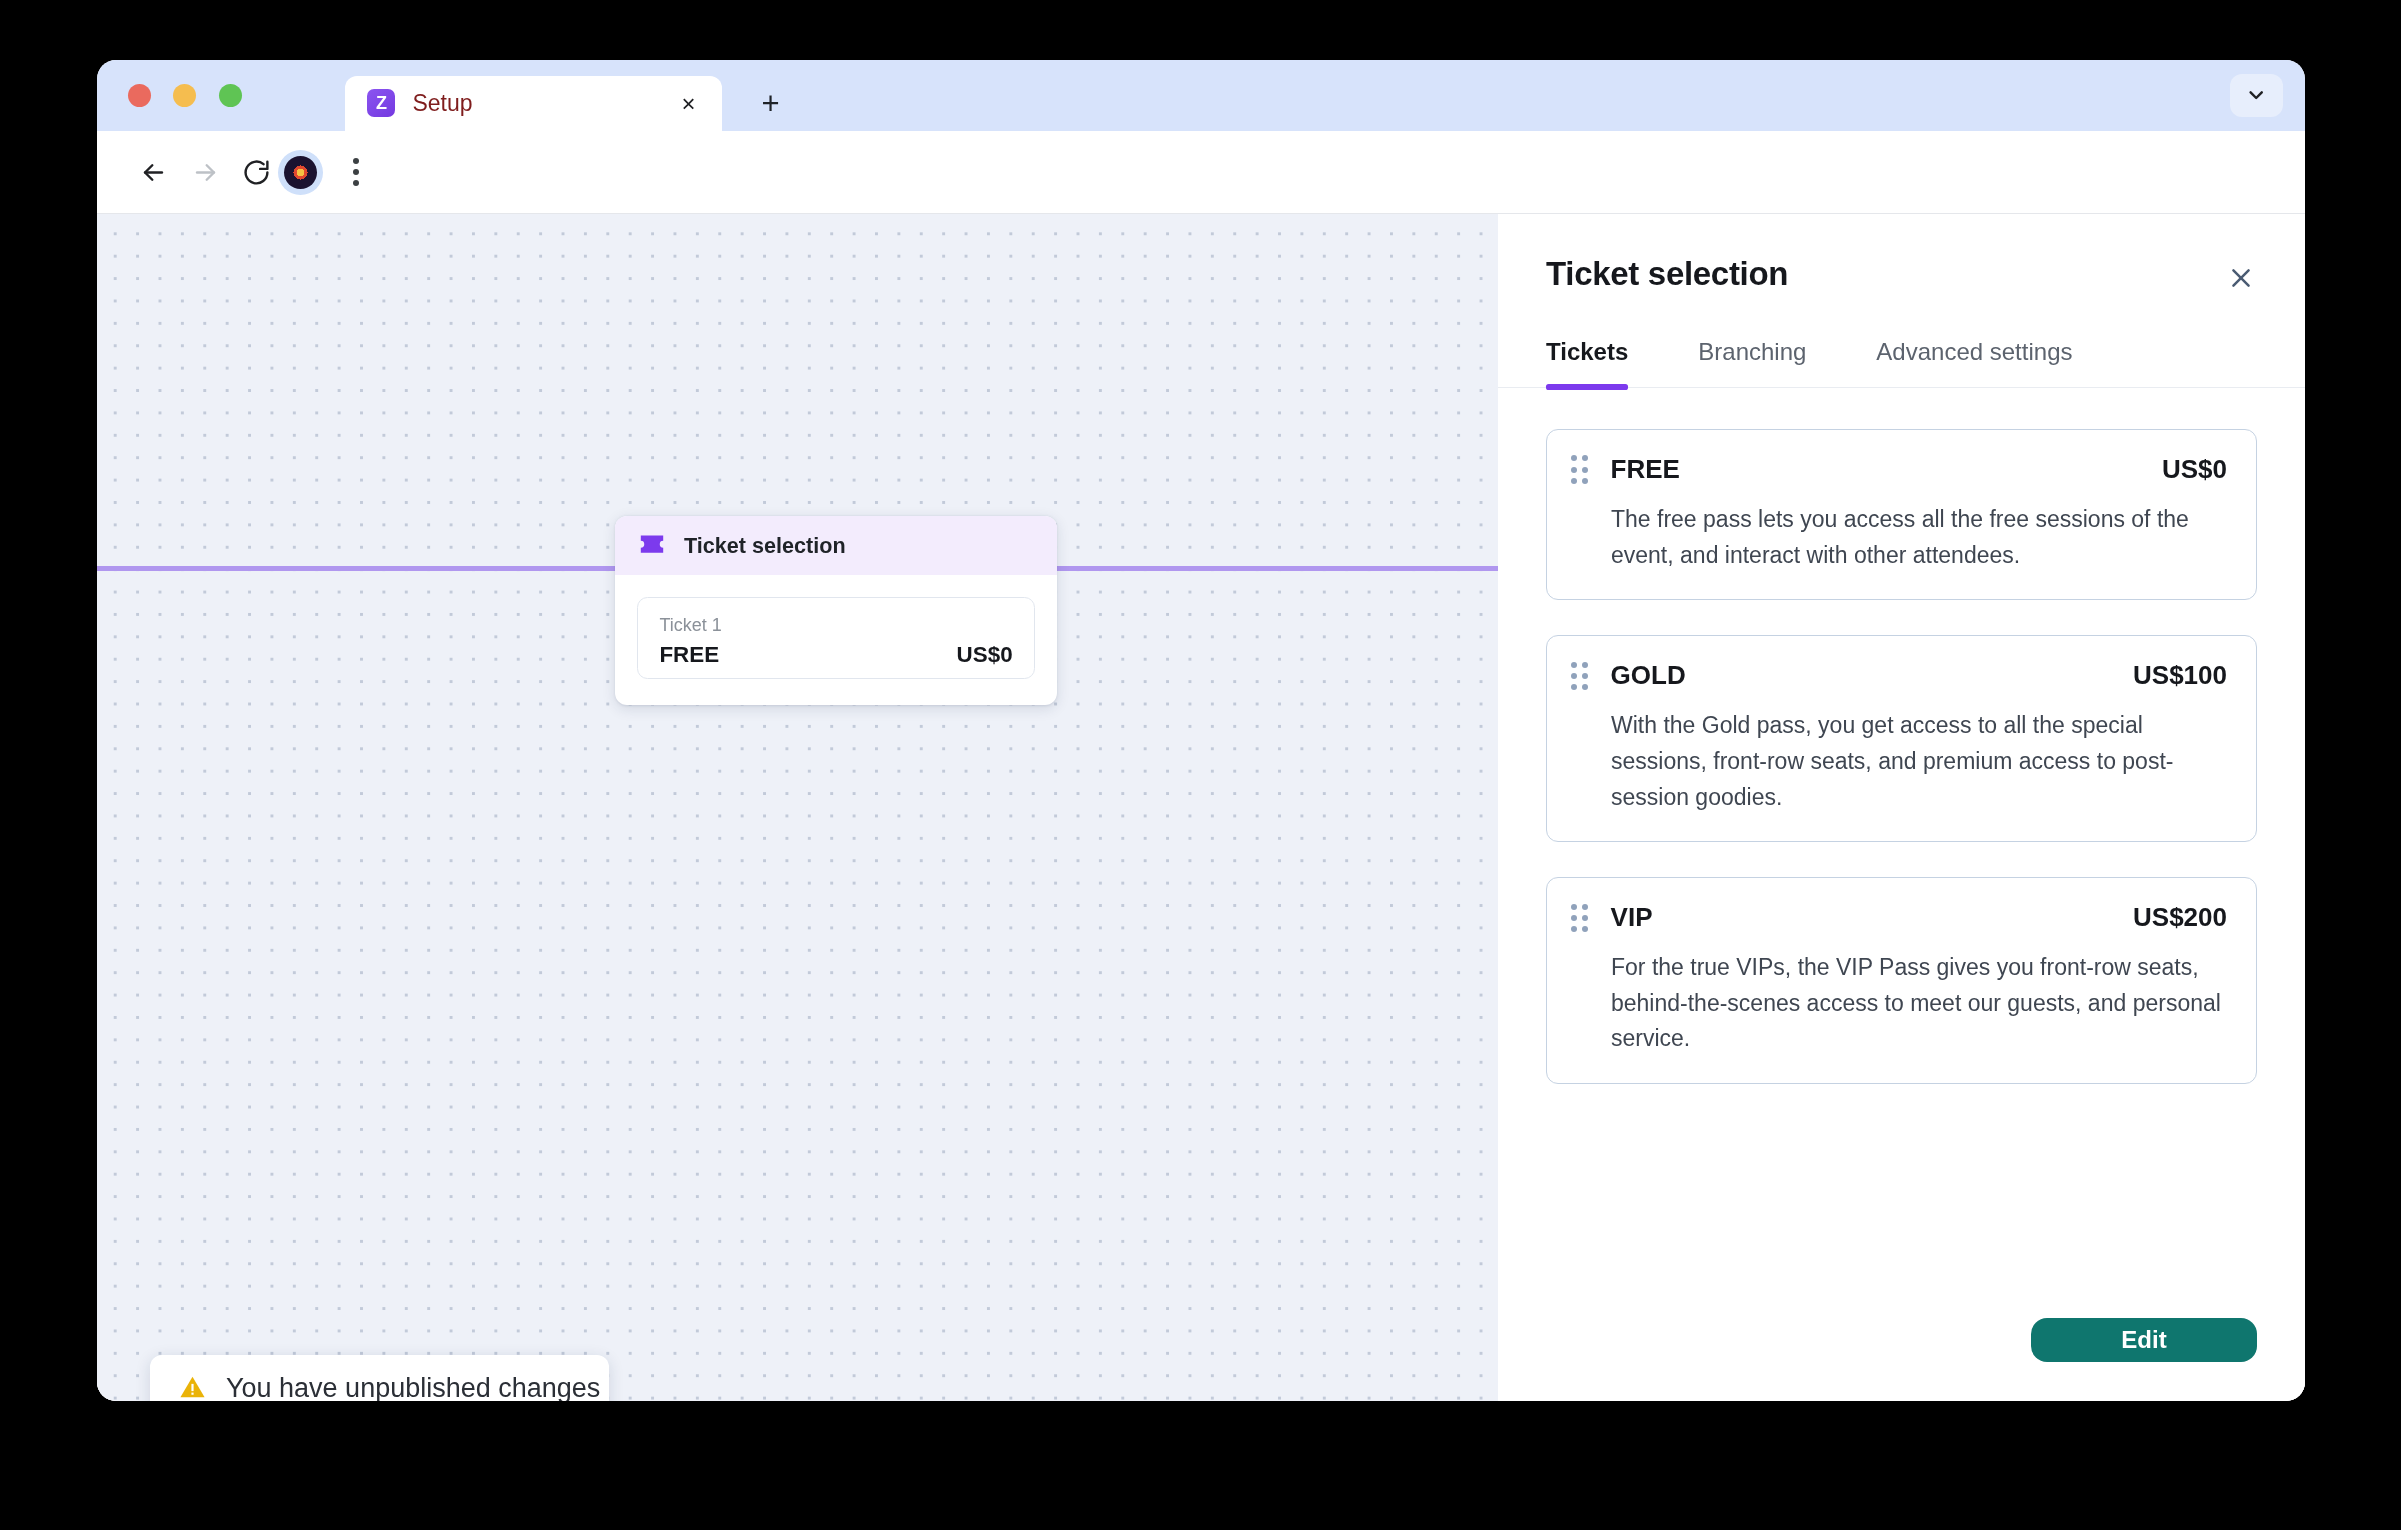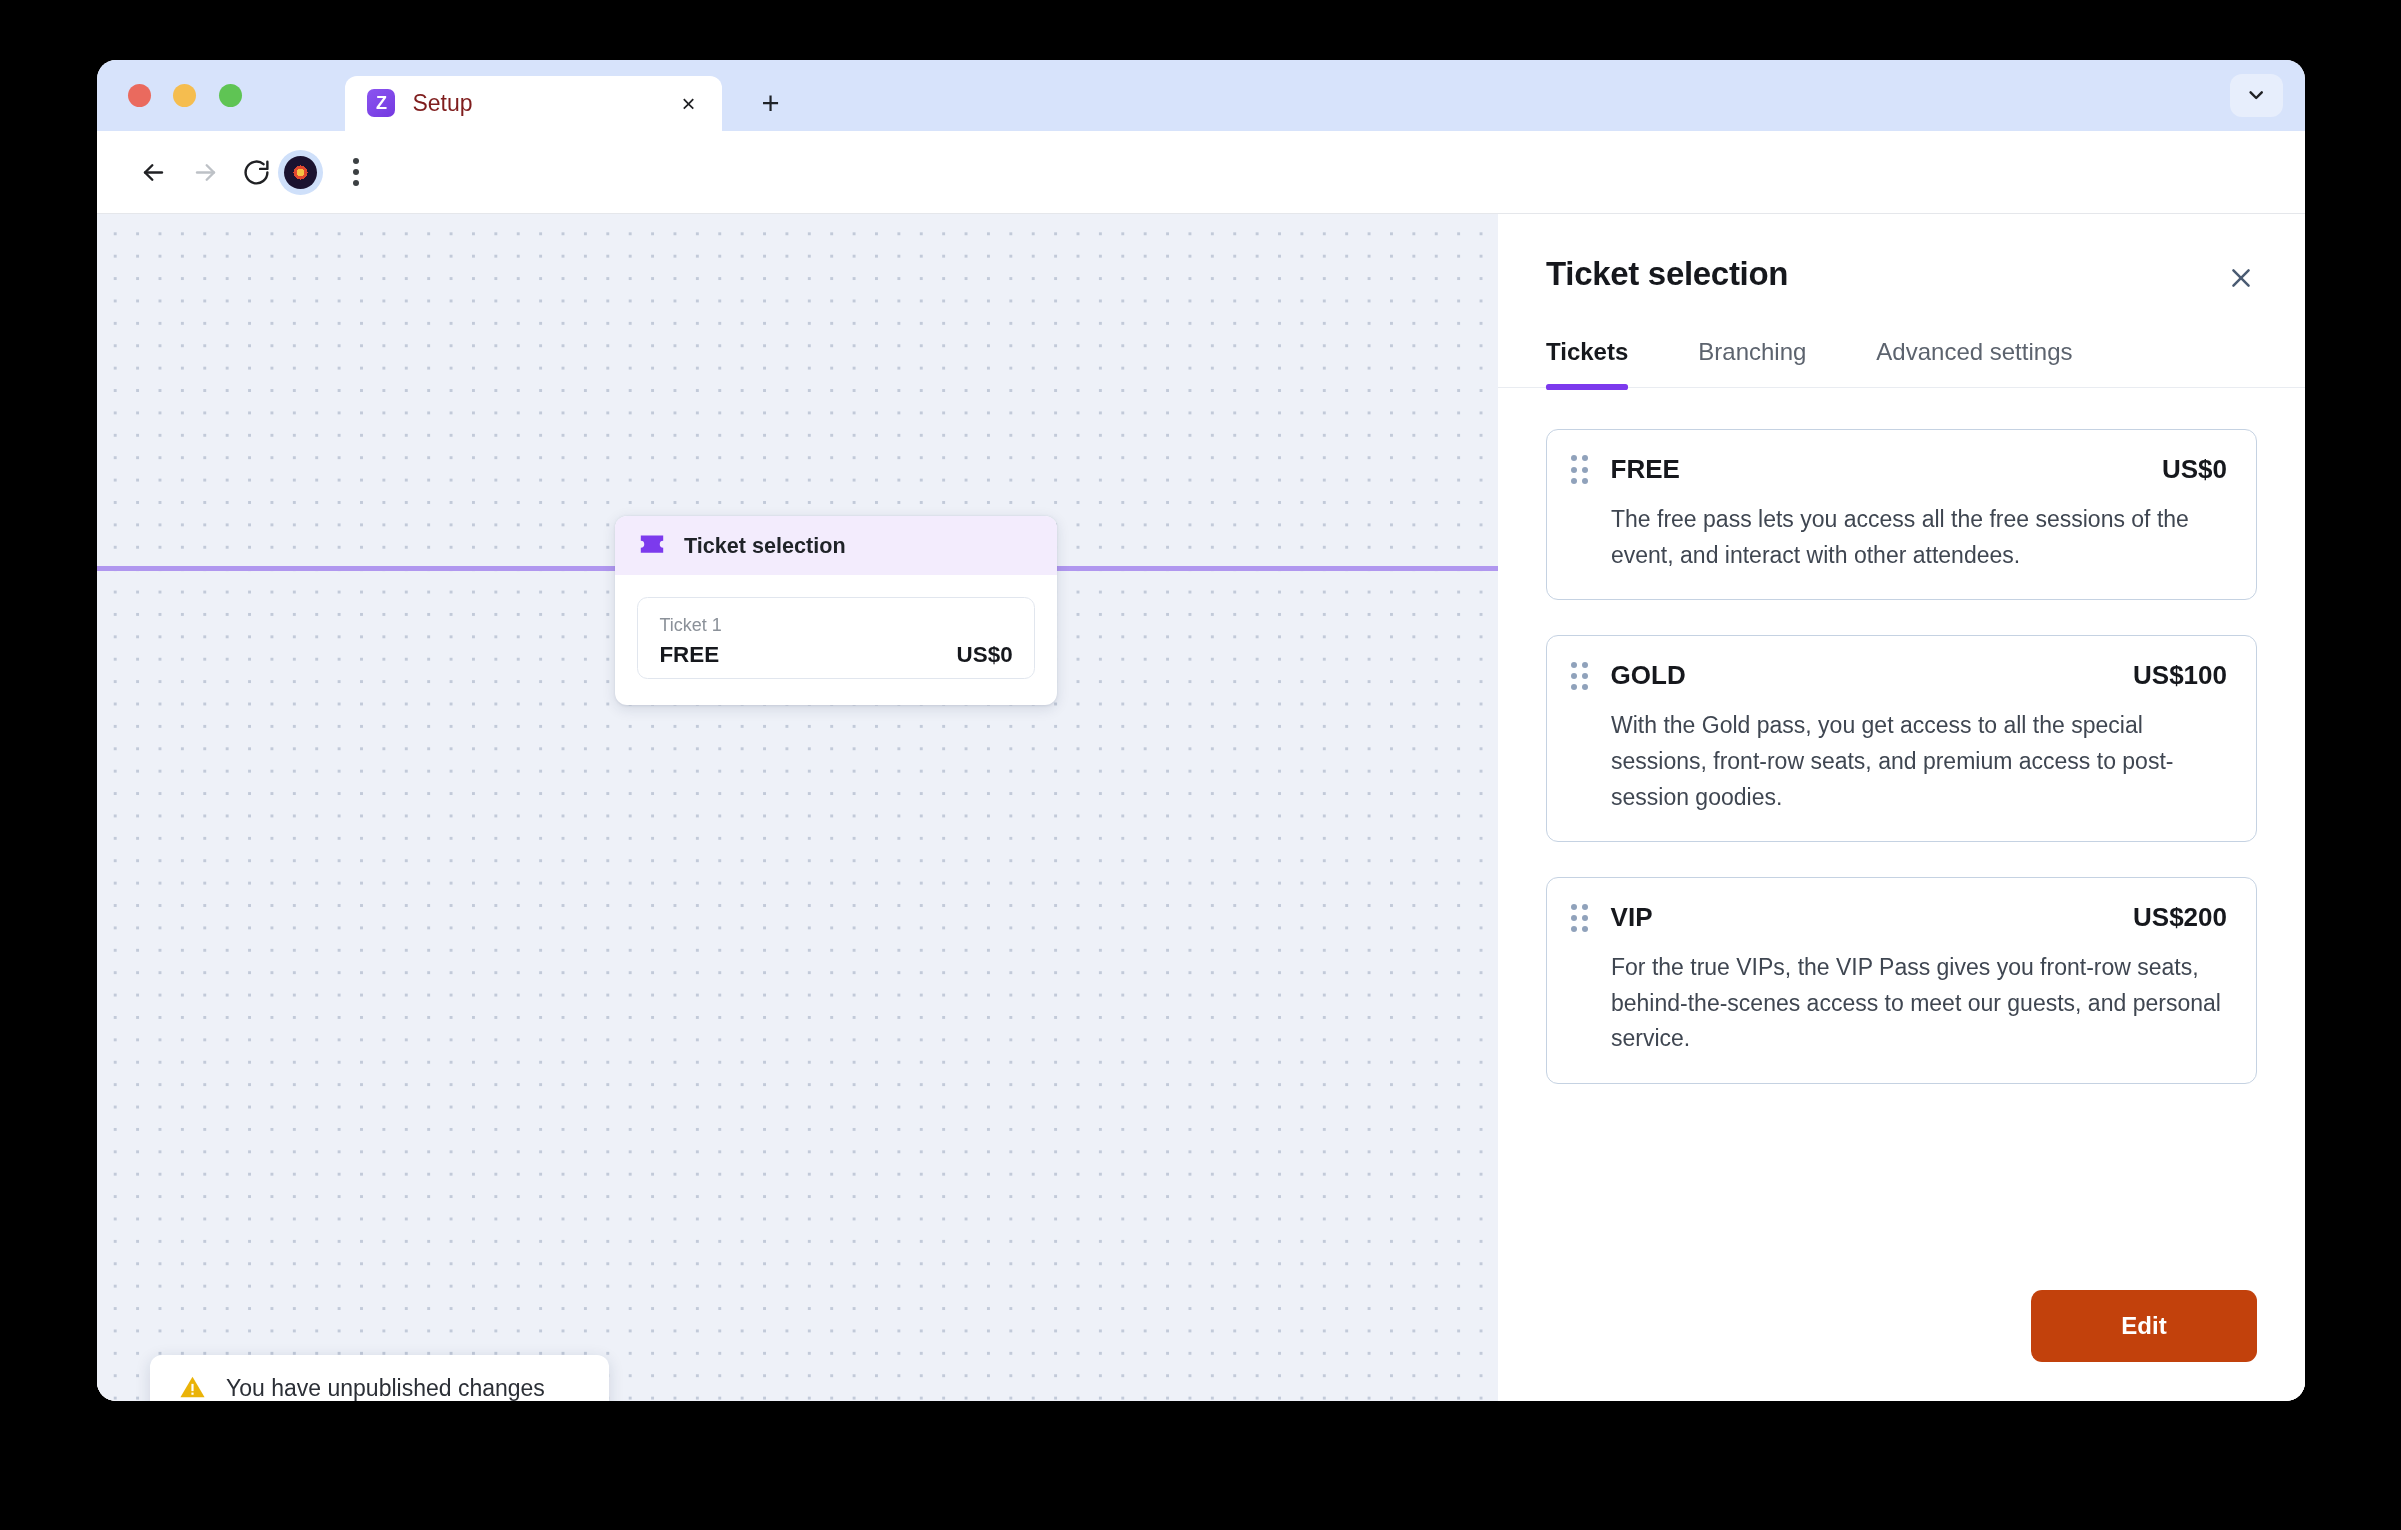--- a/index.html
+++ b/index.html
@@ -246,21 +246,21 @@
     height: 67px;
     background: #ffffff;
     border-radius: 12px;
     box-shadow: 0 3.5px 15.5px rgba(24,39,75,0.14);
     display: flex;
     align-items: center;
     padding-left: 28px;
   }
   .toast-text {
     margin-left: 19px;
-    font-size: 23px;
+    font-size: 27px;
     color: #2b2f36;
     white-space: nowrap;
   }
 
   
   .panel {
     position: relative;
     flex: 1;
     background: #ffffff;
     display: flex;
@@ -364,27 +364,27 @@
   }
 
   .panel-footer {
     margin-top: auto;
     padding: 0 48px 41px 48px;
     display: flex;
     justify-content: flex-end;
   }
   .edit-btn {
     width: 226px;
-    height: 72px;
-    background: #c2410c;
+    height: 44px;
+    background: #0f766e;
     color: #ffffff;
     font-size: 24px;
     font-weight: bold;
     border: none;
-    border-radius: 11px;
+    border-radius: 16px;
     cursor: pointer;
     font-family: "Liberation Sans", sans-serif;
   }
 </style>
 </head>
 <body>
 
 <div id="screen">
 
   <div id="browser-window">

